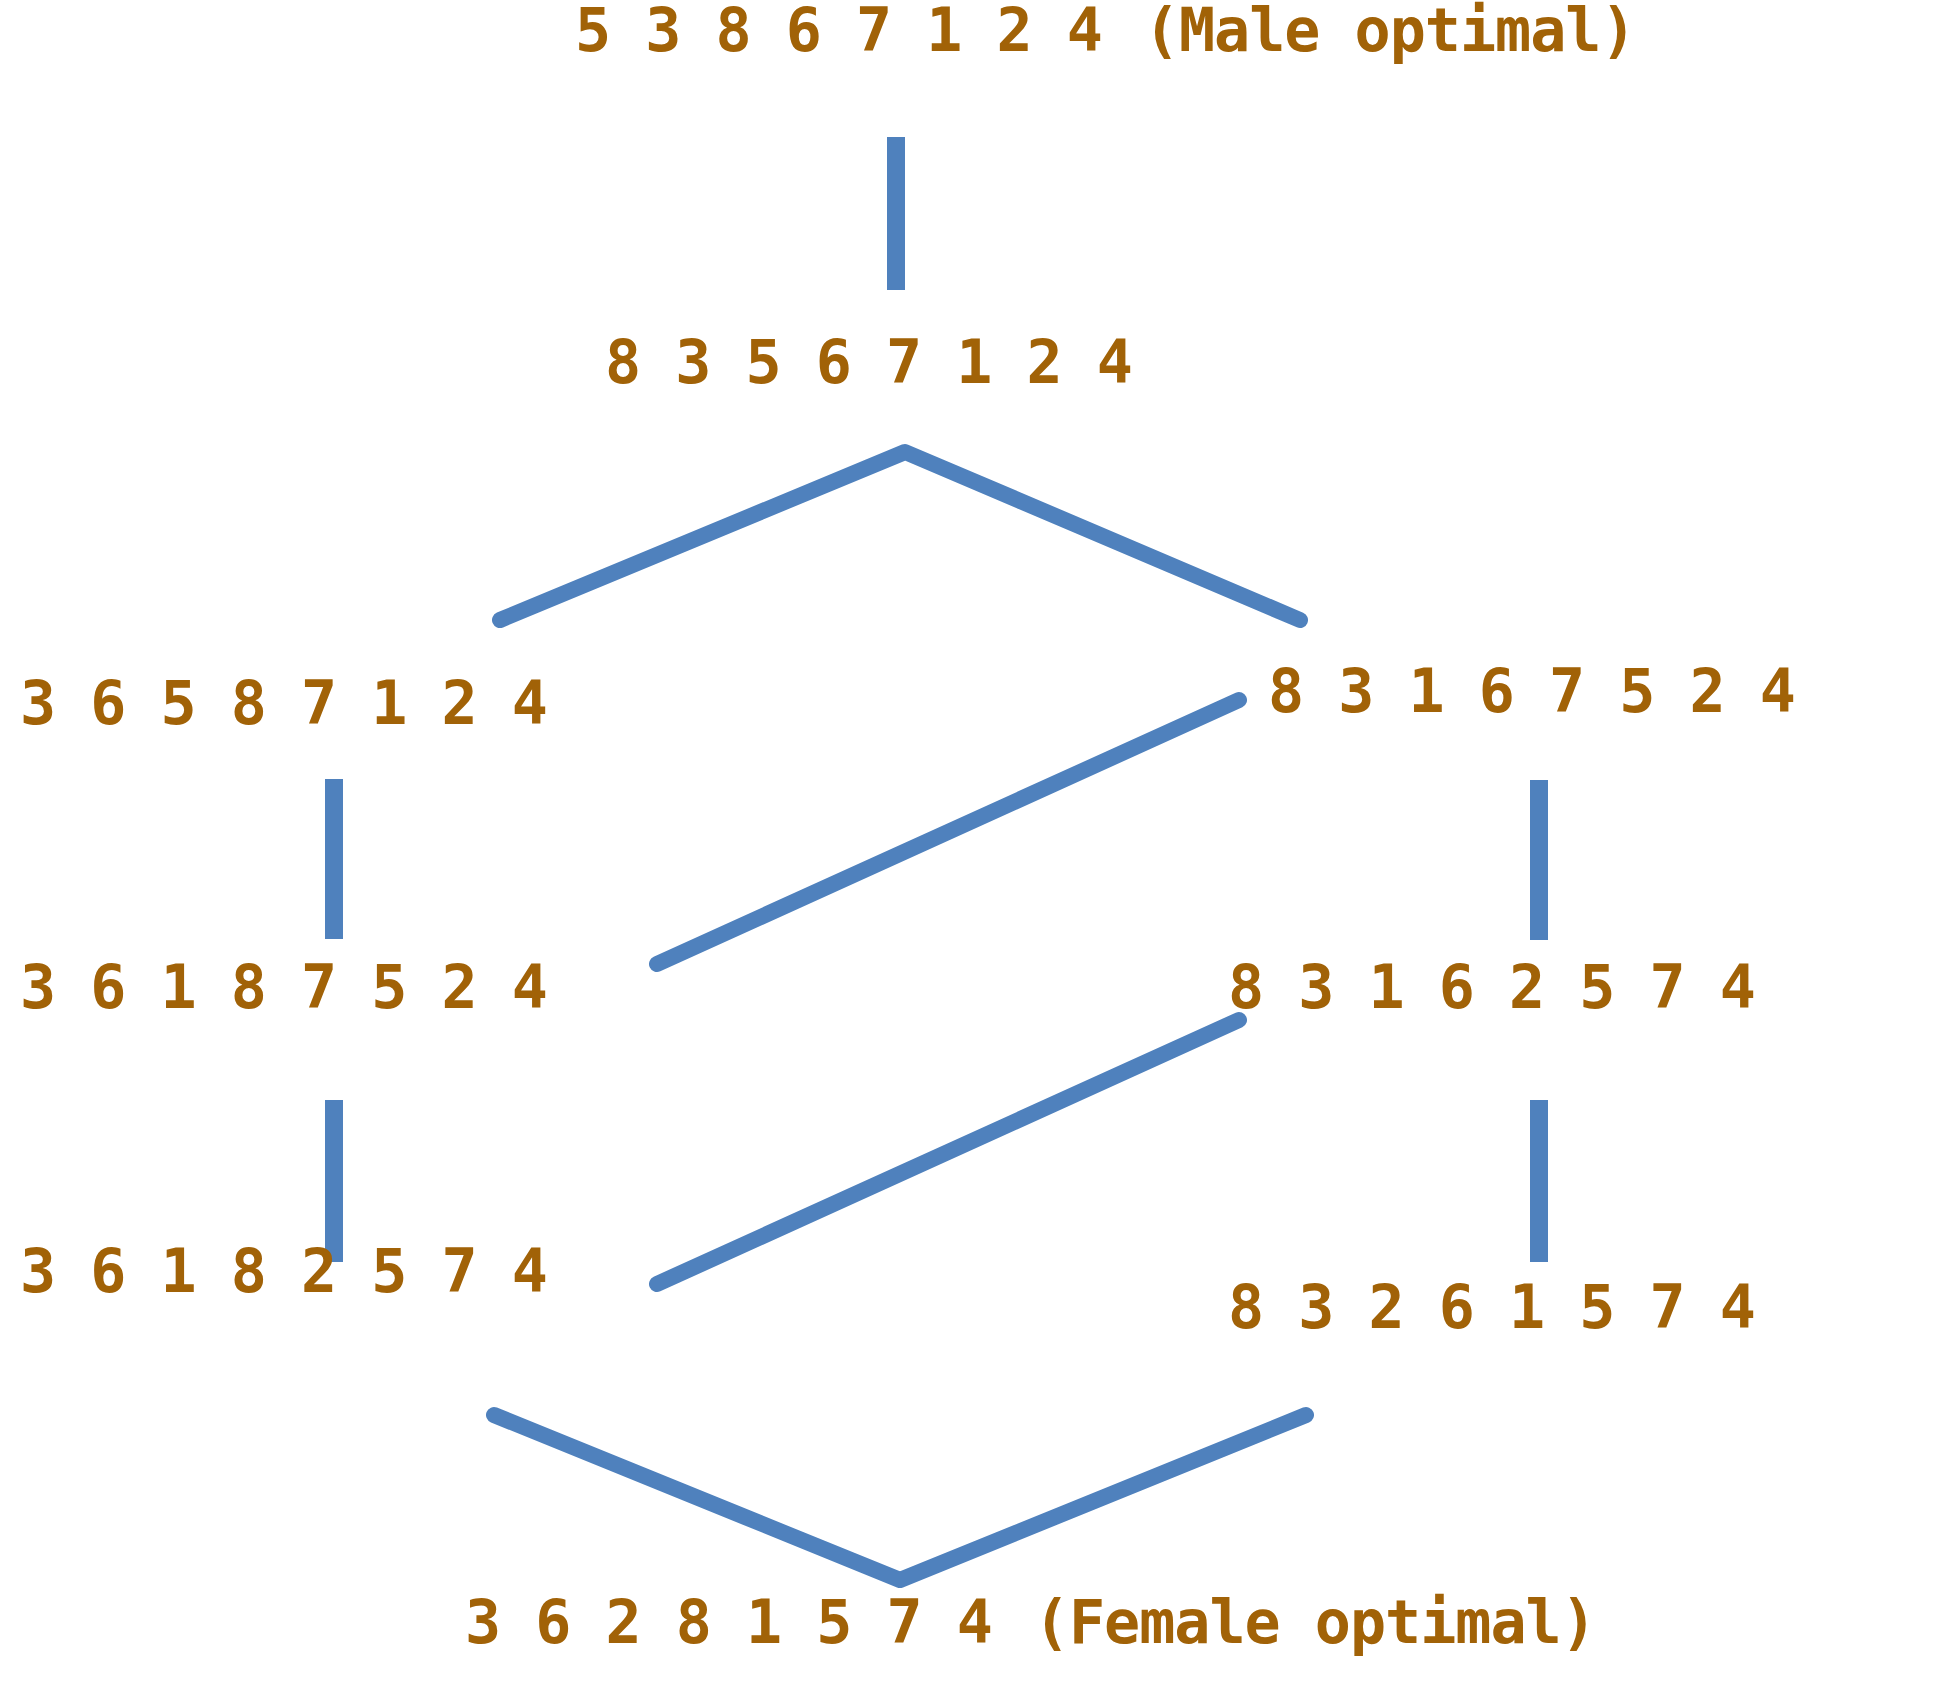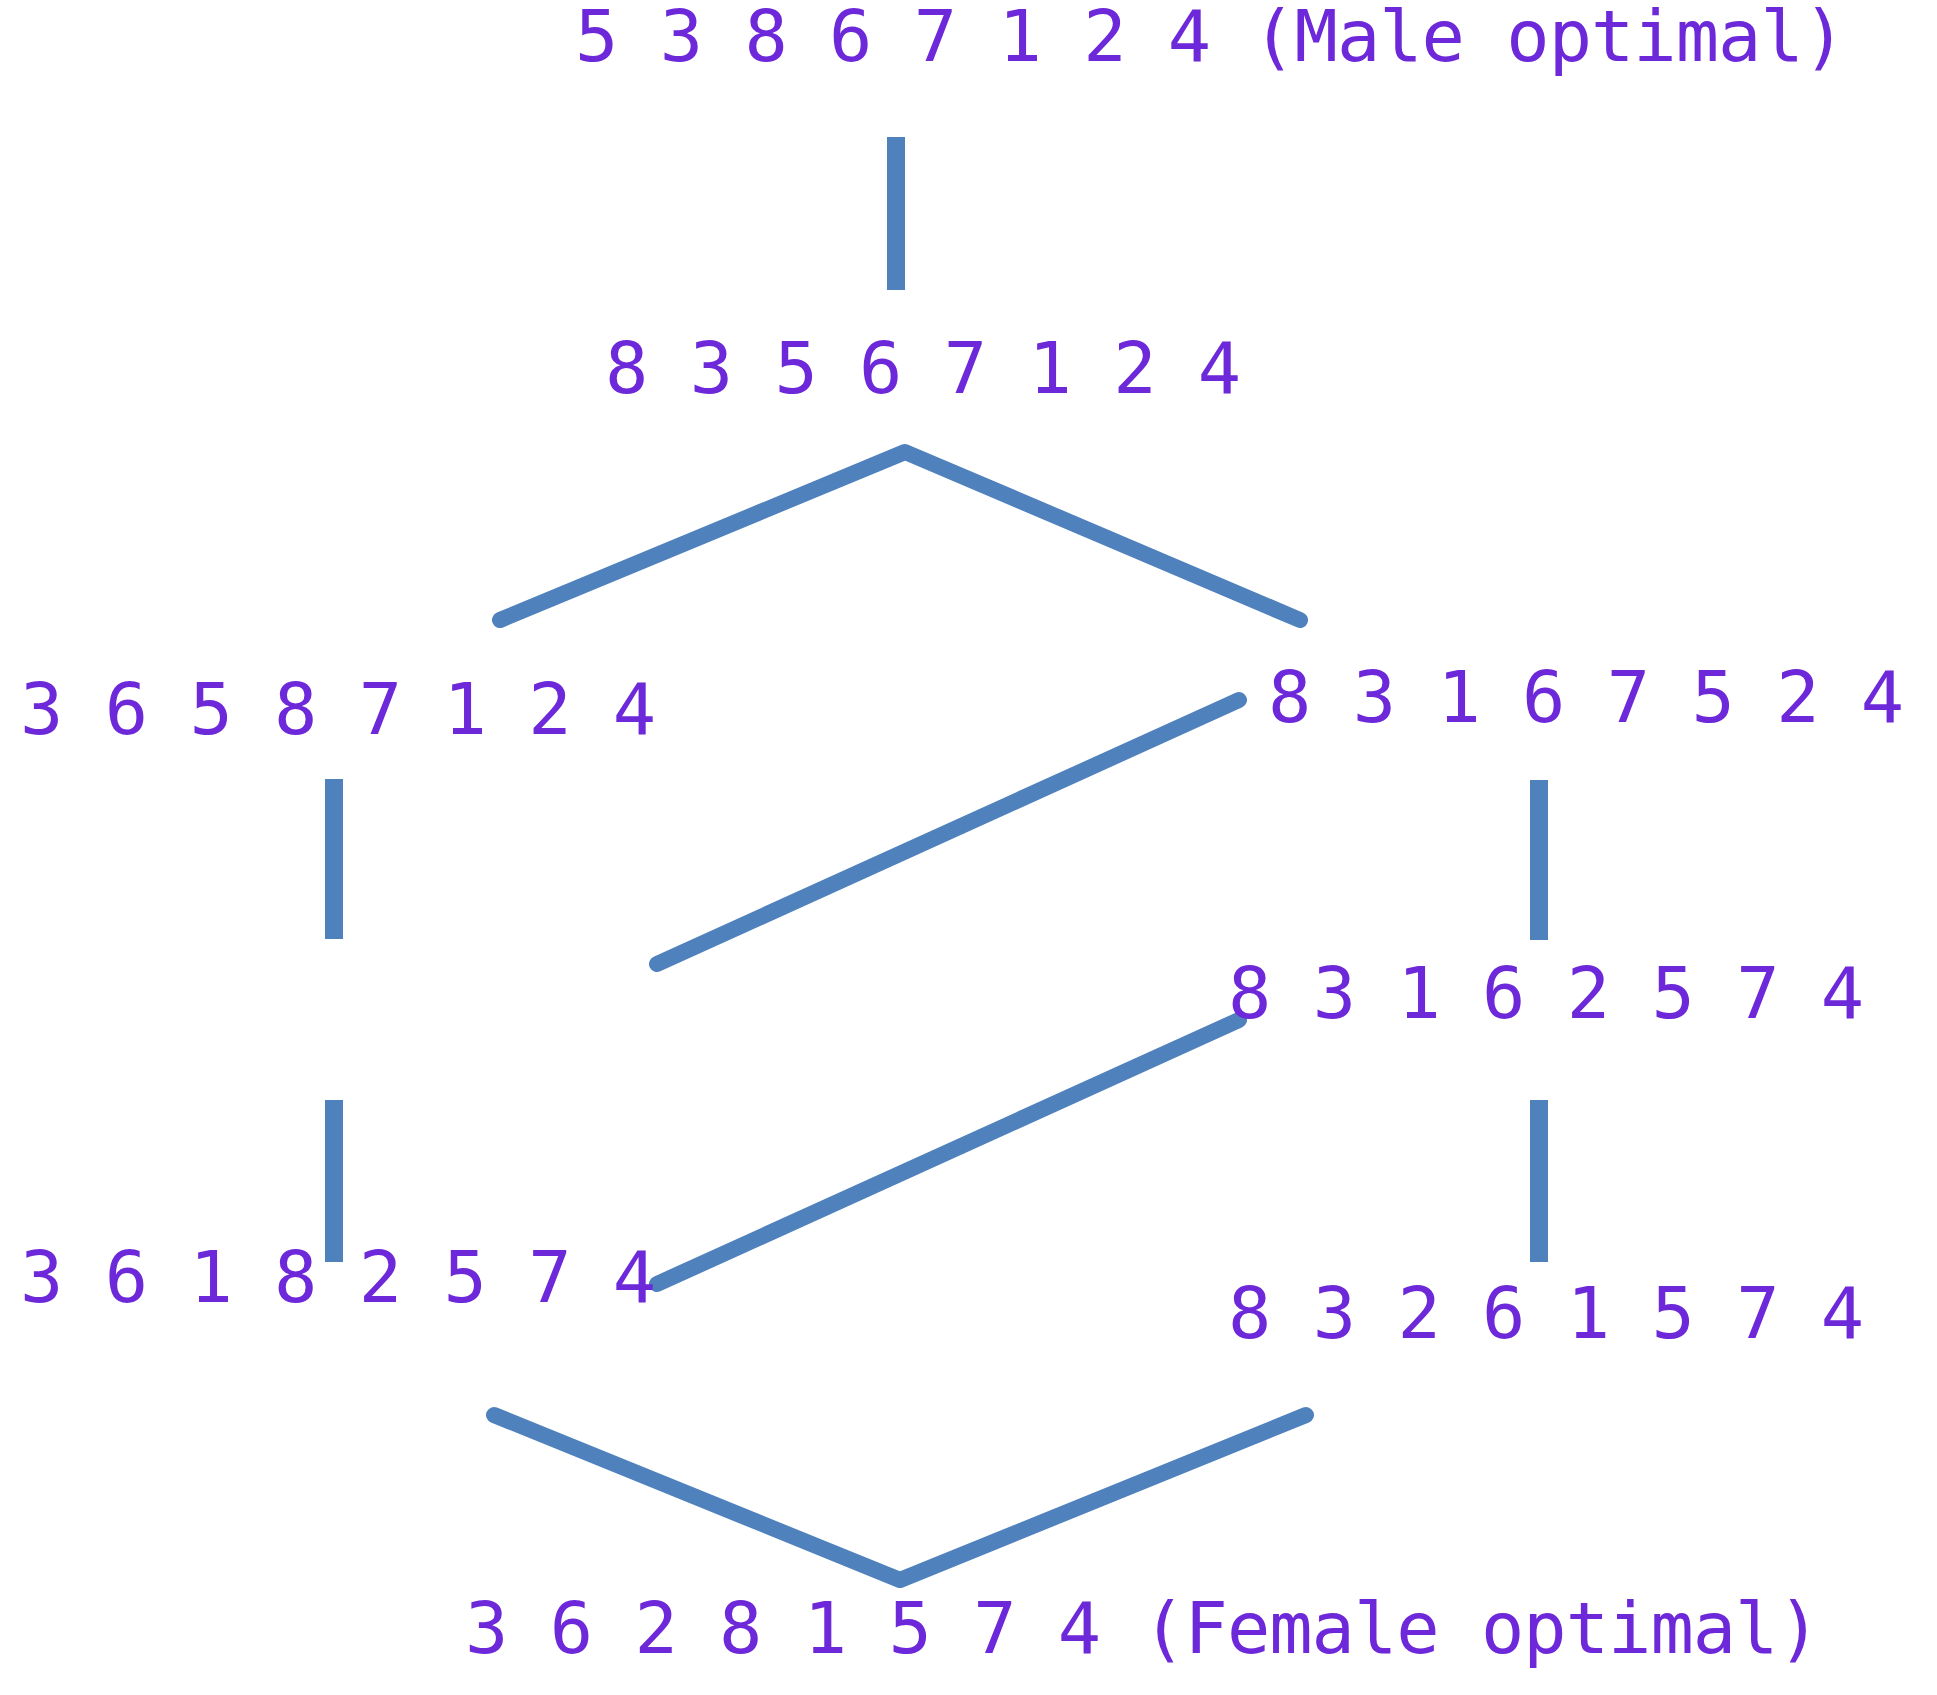--- a/index.html
+++ b/index.html
@@ -18,24 +18,24 @@
   #edges-svg {
     position: absolute;
     left: 0;
     top: 0;
     width: 1937px;
     height: 1695px;
   }
   .node-row {
     position: absolute;
     white-space: nowrap;
-    font-size: 72px;
+    font-size: 60px;
     line-height: 1;
-    font-weight: normal;
-    color: #6d28d9;
+    font-weight: bold;
+    color: #a16207;
     letter-spacing: -1px;
   }
   .annotation {
     margin-left: 42px;
   }
   .edge {
     stroke: #4f81bd;
     fill: none;
   }
   .edge-vertical {
@@ -80,20 +80,21 @@
   </svg>
 
   <div class="node-row" id="row-male"><span>5 3 8 6 7 1 2 4</span><span class="annotation">(Male optimal)</span></div>
 
   <div class="node-row" id="row-l2"><span>8 3 5 6 7 1 2 4</span></div>
 
   <div class="node-row" id="row-l3-left"><span>3 6 5 8 7 1 2 4</span></div>
 
   <div class="node-row" id="row-l3-right"><span>8 3 1 6 7 5 2 4</span></div>
 
+  <div class="node-row" id="row-l4-left"><span>3 6 1 8 7 5 2 4</span></div>
 
   <div class="node-row" id="row-l4-right"><span>8 3 1 6 2 5 7 4</span></div>
 
   <div class="node-row" id="row-l5-left"><span>3 6 1 8 2 5 7 4</span></div>
 
   <div class="node-row" id="row-l5-right"><span>8 3 2 6 1 5 7 4</span></div>
 
   <div class="node-row" id="row-female"><span>3 6 2 8 1 5 7 4</span><span class="annotation">(Female optimal)</span></div>
 
 </div>

